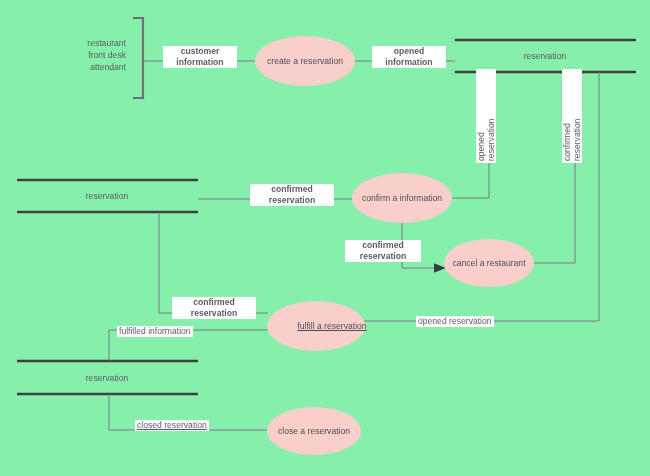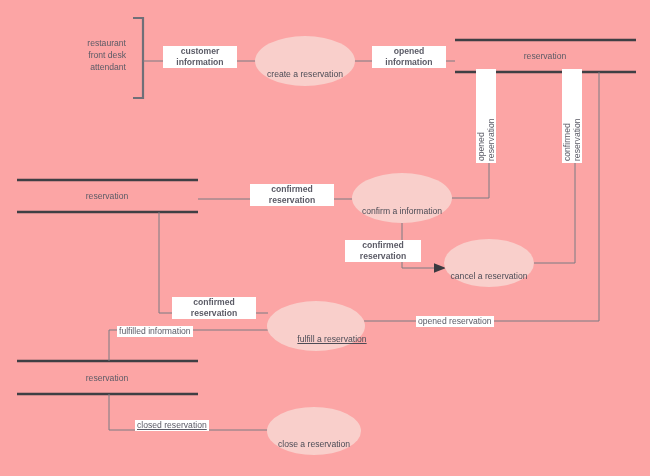--- a/index.html
+++ b/index.html
@@ -11,21 +11,21 @@
   body {
     width: 650px;
     height: 476px;
     font-family: "Liberation Sans", sans-serif;
     overflow: hidden;
   }
   #diagram-root {
     position: relative;
     width: 650px;
     height: 476px;
-    background: #fca5a5;
+    background: #86efac;
   }
   svg#dfd-canvas {
     position: absolute;
     top: 0;
     left: 0;
     width: 650px;
     height: 476px;
     display: block;
   }
   .flow-line {
@@ -67,21 +67,20 @@
   }
   .lbl-flow {
     background: #ffffff;
     padding: 0 2px;
   }
   .lbl-process {
     color: #4c4c56;
     font-size: 8.6px;
     text-align: center;
     width: 120px;
-    margin-top: 13px;
   }
   .lbl-store {
     color: #5b5b66;
     font-size: 8.6px;
     text-align: center;
     width: 180px;
   }
   .lbl-entity {
     color: #5b5b66;
     font-size: 8.6px;
@@ -178,21 +177,21 @@
   <div class="lbl lbl-store" style="left:455px; top:51px;">reservation</div>
 
   <div class="lbl lbl-store" style="left:17px; top:191px;">reservation</div>
 
   <div class="lbl lbl-store" style="left:17px; top:373px;">reservation</div>
 
   <div class="lbl lbl-process" style="left:245px; top:56px;">create a reservation</div>
 
   <div class="lbl lbl-process" style="left:342px; top:193px;">confirm a information</div>
 
-  <div class="lbl lbl-process" style="left:429px; top:258px;">cancel a reservation</div>
+  <div class="lbl lbl-process" style="left:429px; top:258px;">cancel a restaurant</div>
 
   <div class="lbl lbl-process" style="left:272px; top:321px;text-decoration:underline;">fulfill a reservation</div>
 
   <div class="lbl lbl-process" style="left:254px; top:426px;">close a reservation</div>
 
   <div class="lbl lbl-flow lbl-center" style="left:163px; top:46px; width:70px;">customer
 information</div>
 
   <div class="lbl lbl-flow lbl-center" style="left:372px; top:46px; width:70px;">opened
 information</div>

